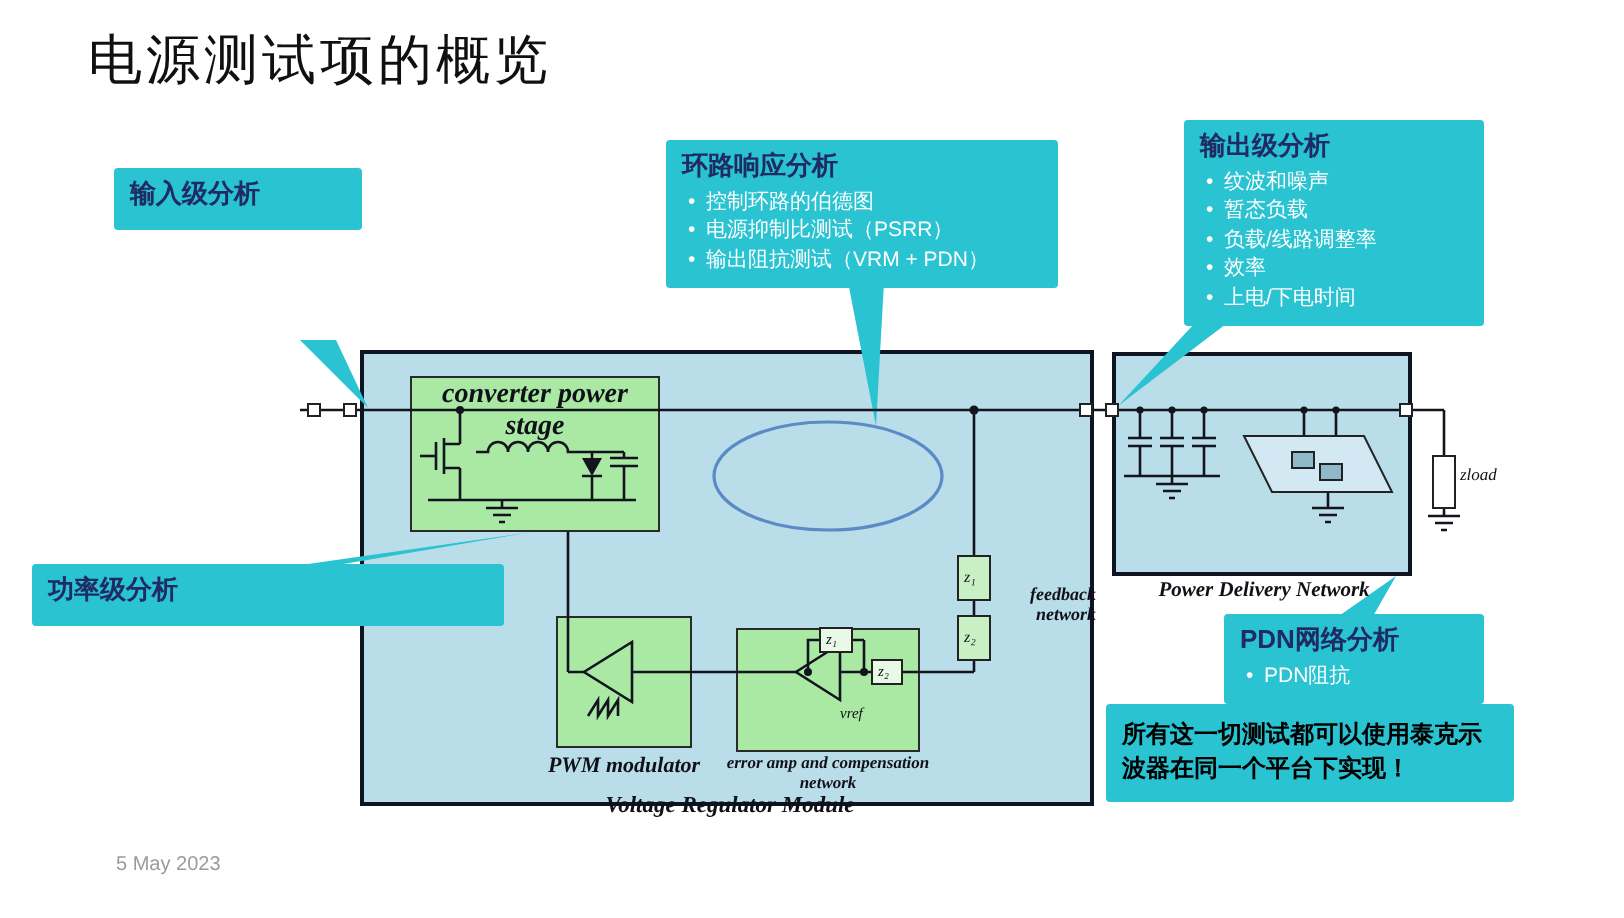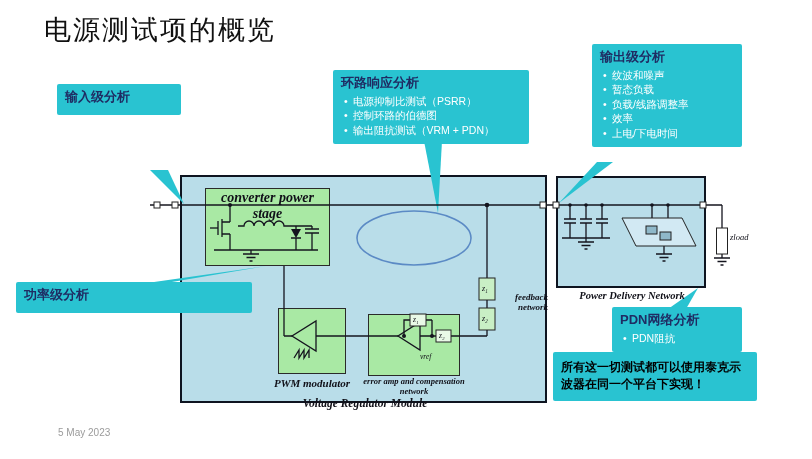--- a/index.html
+++ b/index.html
@@ -190,27 +190,27 @@
   <span class="tinylabel" style="left:730px;top:233px;font-size:8.5px">zload</span>
   <span class="tinylabel" style="left:420px;top:353px;font-size:7.5px">vref</span>
 
   <div class="callout" style="left:57px;top:84px;width:124px">
     <h3>输入级分析</h3>
   </div>
 
   <div class="callout" style="left:333px;top:70px;width:196px">
     <h3>环路响应分析</h3>
     <ul>
+      <li>控制环路的伯德图</li>
       <li>电源抑制比测试（PSRR）</li>
-      <li>控制环路的伯德图</li>
       <li>输出阻抗测试（VRM + PDN）</li>
     </ul>
   </div>
 
-  <div class="callout" style="left:592px;top:44px;width:150px">
+  <div class="callout" style="left:592px;top:60px;width:150px">
     <h3>输出级分析</h3>
     <ul>
       <li>纹波和噪声</li>
       <li>暂态负载</li>
       <li>负载/线路调整率</li>
       <li>效率</li>
       <li>上电/下电时间</li>
     </ul>
   </div>
 

